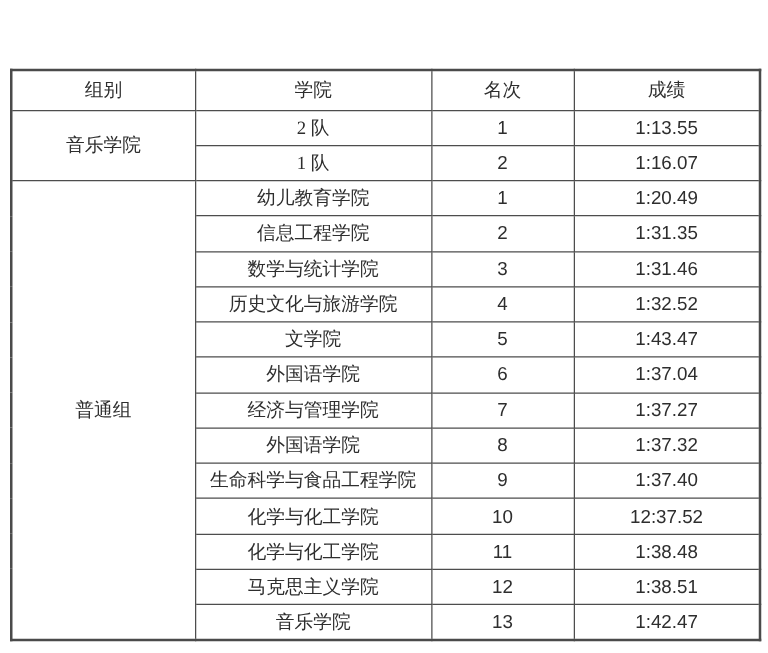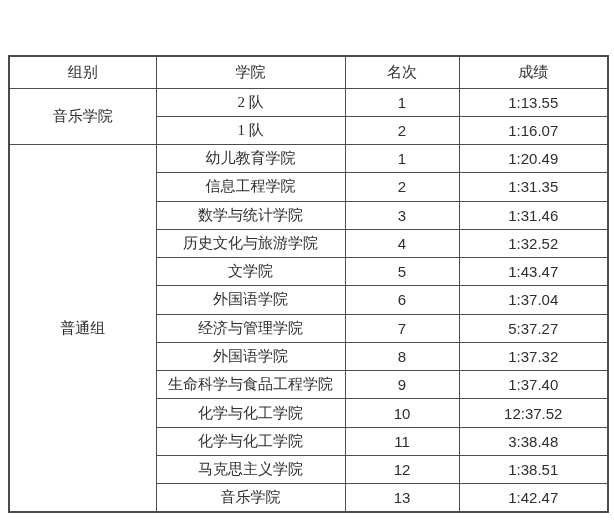--- a/index.html
+++ b/index.html
@@ -115,41 +115,41 @@
           <td class="score-cell">1:43.47</td>
         </tr>
         <tr>
           <td class="college-cell">外国语学院</td>
           <td class="rank-cell">6</td>
           <td class="score-cell">1:37.04</td>
         </tr>
         <tr>
           <td class="college-cell">经济与管理学院</td>
           <td class="rank-cell">7</td>
-          <td class="score-cell">5:37.27</td>
+          <td class="score-cell">1:37.27</td>
         </tr>
         <tr>
           <td class="college-cell">外国语学院</td>
           <td class="rank-cell">8</td>
           <td class="score-cell">1:37.32</td>
         </tr>
         <tr>
           <td class="college-cell">生命科学与食品工程学院</td>
           <td class="rank-cell">9</td>
           <td class="score-cell">1:37.40</td>
         </tr>
         <tr>
           <td class="college-cell">化学与化工学院</td>
           <td class="rank-cell">10</td>
           <td class="score-cell">12:37.52</td>
         </tr>
         <tr>
           <td class="college-cell">化学与化工学院</td>
           <td class="rank-cell">11</td>
-          <td class="score-cell">3:38.48</td>
+          <td class="score-cell">1:38.48</td>
         </tr>
         <tr>
           <td class="college-cell">马克思主义学院</td>
           <td class="rank-cell">12</td>
           <td class="score-cell">1:38.51</td>
         </tr>
         <tr>
           <td class="college-cell">音乐学院</td>
           <td class="rank-cell">13</td>
           <td class="score-cell">1:42.47</td>

